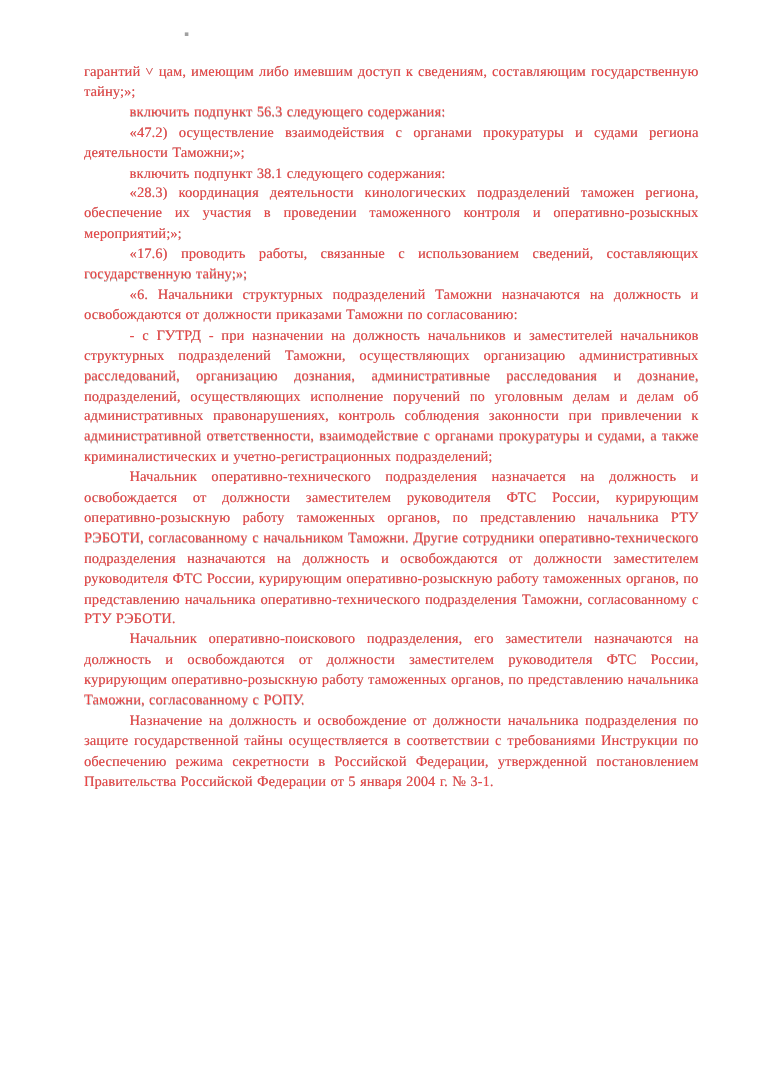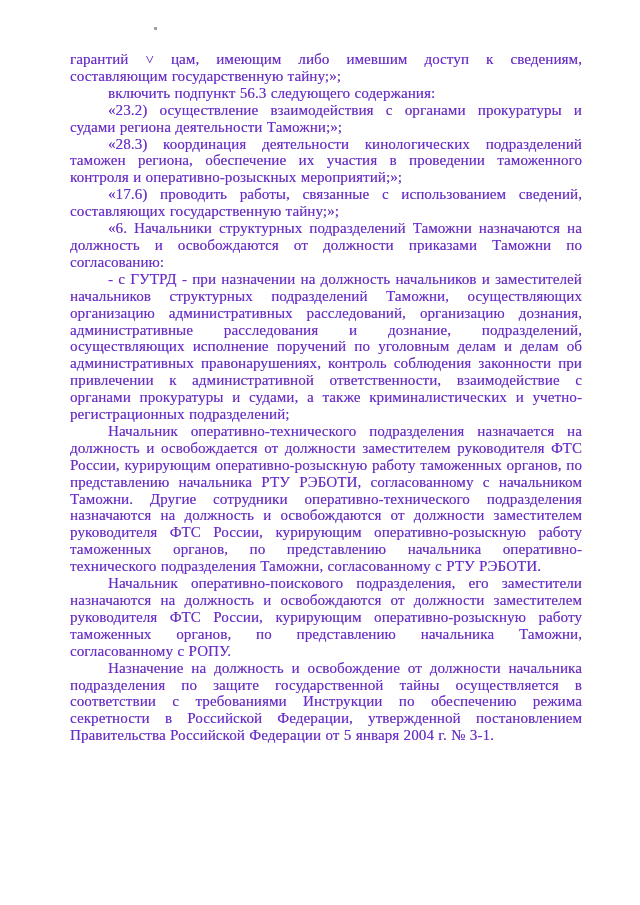--- a/index.html
+++ b/index.html
@@ -13,24 +13,24 @@
     height: 905px;
     background: #ffffff;
     overflow: hidden;
   }
   .text-block {
     position: absolute;
     left: 70px;
     top: 51px;
     width: 512px;
     font-family: "Liberation Serif", "DejaVu Serif", serif;
-    font-size: 15px;
+    font-size: 12px;
     line-height: 16.9px;
     text-align: justify;
-    color: #6d28d9;
+    color: #ef4444;
     text-shadow: 0.2px 0.2px 0.45px rgba(35,35,35,0.45);
     letter-spacing: 0.1px;
     word-spacing: 0.5px;
   }
   .text-block p {
     margin: 0;
     text-indent: 38px;
   }
   .text-block p.no-indent {
     text-indent: 0;
@@ -47,21 +47,22 @@
 </head>
 <body>
 
 <div class="page">
 
   <div class="scan-dot"></div>
 
   <div class="text-block">
     <p class="no-indent">гарантий ˅  цам, имеющим либо имевшим доступ к сведениям, составляющим государственную тайну;»;</p>
     <p>включить подпункт 56.3 следующего содержания:</p>
-    <p>«23.2) осуществление взаимодействия с органами прокуратуры и судами региона деятельности Таможни;»;</p>
+    <p>«47.2) осуществление взаимодействия с органами прокуратуры и судами региона деятельности Таможни;»;</p>
+    <p>включить подпункт 38.1 следующего содержания:</p>
     <p>«28.3) координация деятельности кинологических подразделений таможен региона, обеспечение их участия в проведении таможенного контроля и оперативно-розыскных мероприятий;»;</p>
     <p>«17.6) проводить работы, связанные с использованием сведений, составляющих государственную тайну;»;</p>
     <p>«6. Начальники структурных подразделений Таможни назначаются на должность и освобождаются от должности приказами Таможни по согласованию:</p>
     <p>- с ГУТРД - при назначении на должность начальников и  заместителей начальников структурных подразделений Таможни, осуществляющих организацию административных расследований, организацию дознания, административные расследования и дознание, подразделений, осуществляющих исполнение поручений по уголовным делам и делам об административных правонарушениях, контроль соблюдения законности при привлечении к административной ответственности, взаимодействие с органами прокуратуры и судами, а также криминалистических и учетно-регистрационных подразделений;</p>
     <p>Начальник оперативно-технического подразделения назначается на должность и освобождается от должности заместителем руководителя ФТС России, курирующим оперативно-розыскную работу таможенных органов, по представлению начальника РТУ РЭБОТИ, согласованному с начальником Таможни.  Другие сотрудники оперативно-технического подразделения назначаются на должность и освобождаются от должности заместителем руководителя ФТС России, курирующим оперативно-розыскную работу таможенных органов, по представлению начальника оперативно-технического подразделения Таможни, согласованному с РТУ РЭБОТИ.</p>
     <p>Начальник оперативно-поискового подразделения, его заместители назначаются на должность и освобождаются от должности заместителем руководителя ФТС России, курирующим оперативно-розыскную работу таможенных органов, по представлению начальника Таможни, согласованному с РОПУ.</p>
     <p>Назначение на должность и освобождение от должности начальника подразделения по защите государственной тайны осуществляется в соответствии с требованиями Инструкции по обеспечению режима секретности в Российской Федерации, утвержденной постановлением Правительства Российской Федерации от 5 января 2004 г. № 3-1.</p>
   </div>
 
 </div>

